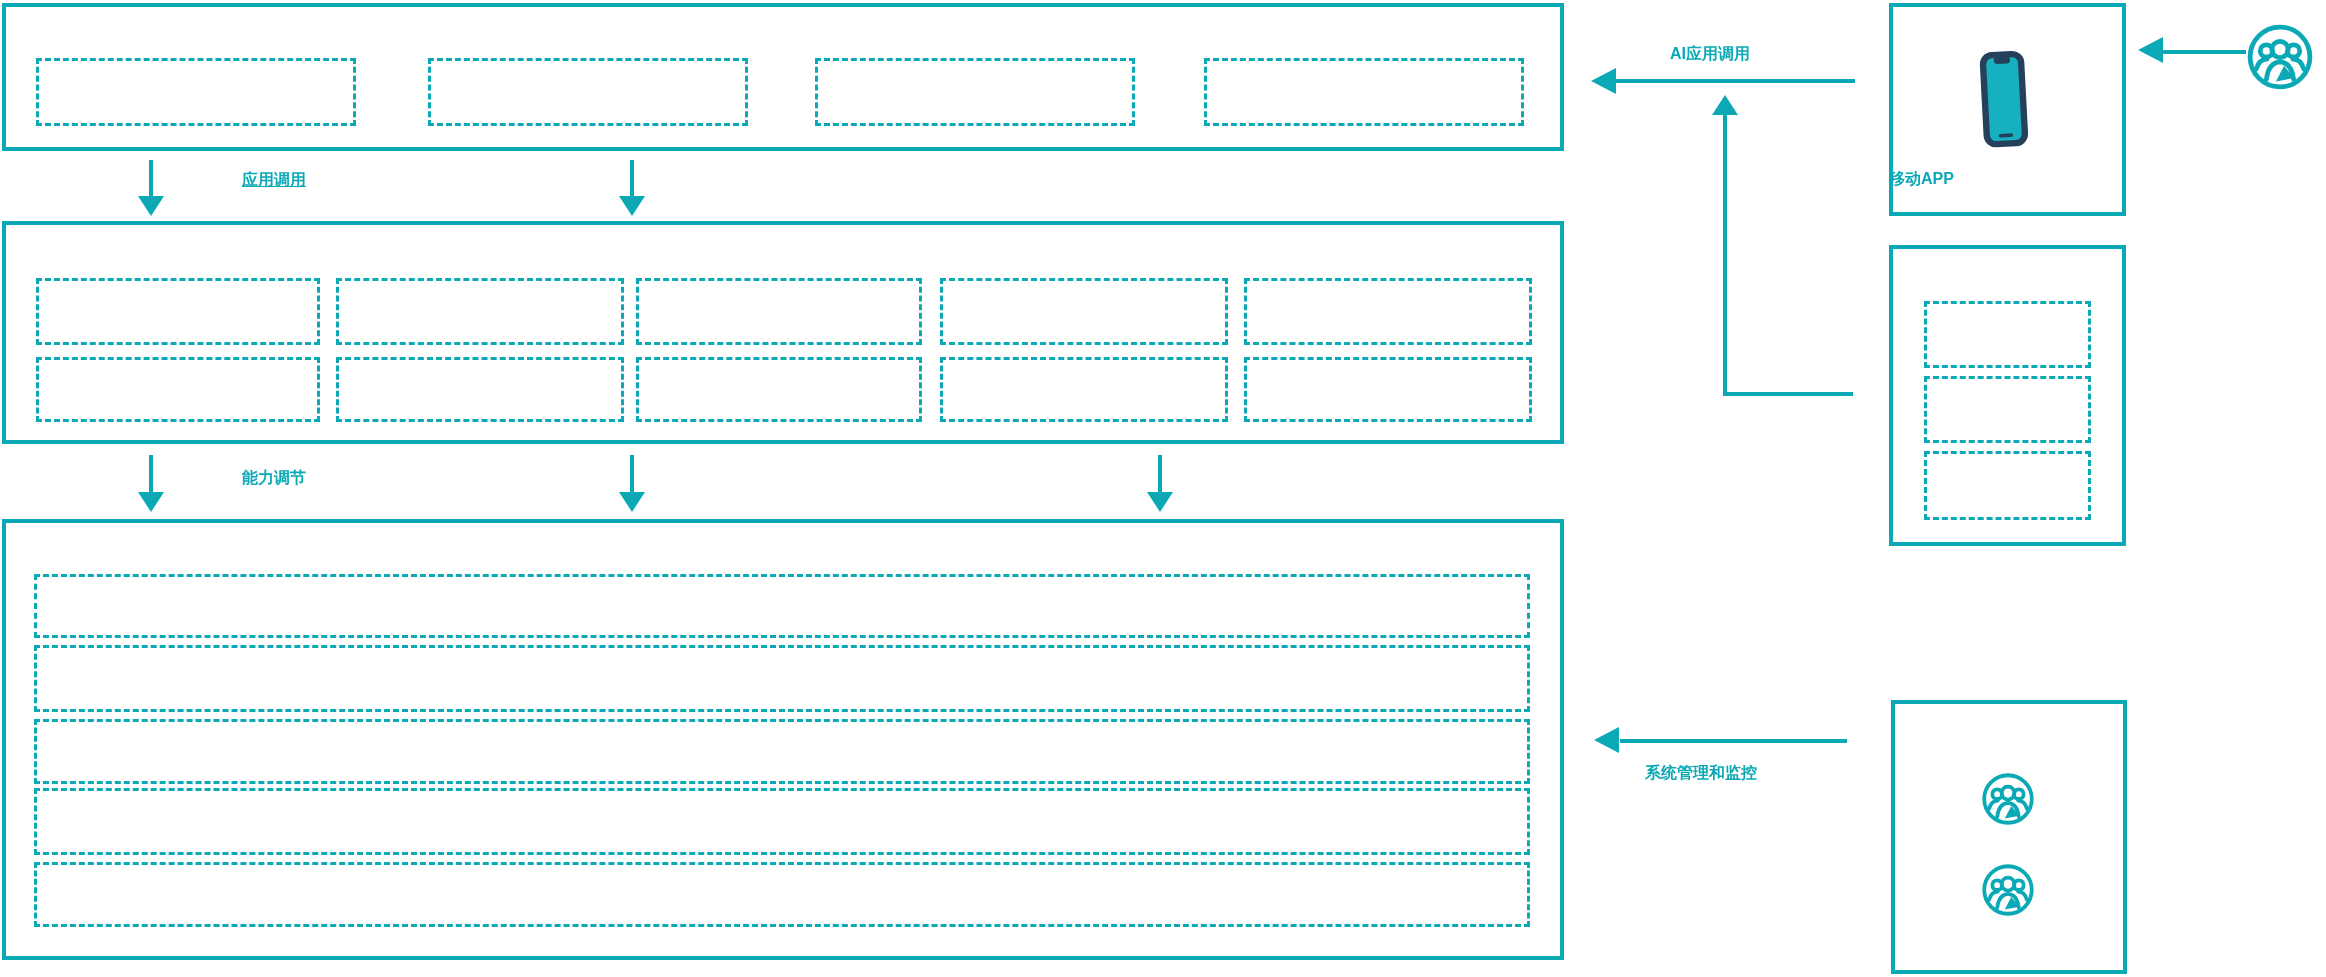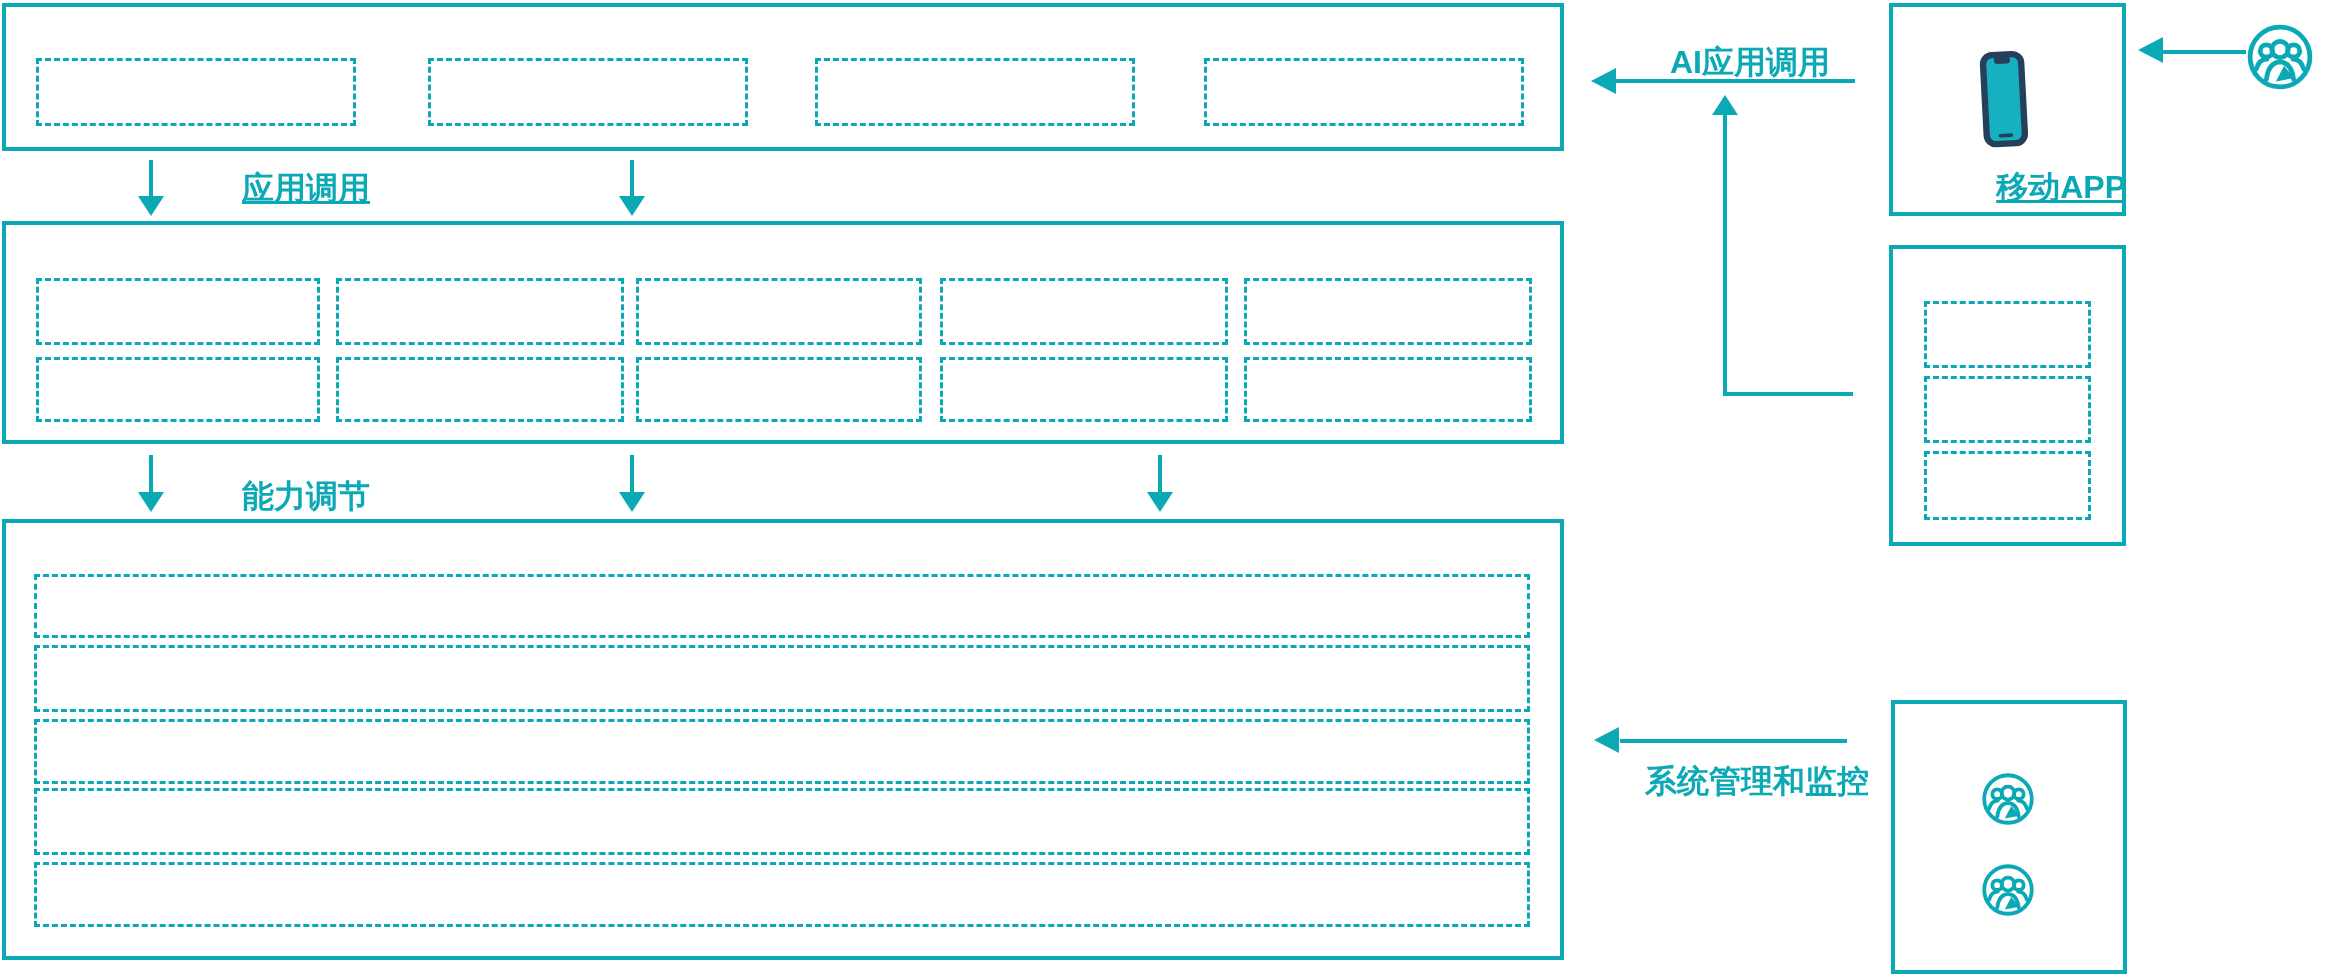--- a/index.html
+++ b/index.html
@@ -2,21 +2,21 @@
 <html style="--accent: #0BA9B5; --dark: #24405A; --screen: #17B0C0;"><head>
 <meta charset="utf-8">
 <style>
   :root { --accent:#0BA9B5; --dark:#24405A; --screen:#17B0C0; }
   html,body { margin:0; padding:0; background:#ffffff; }
   body { position:relative; width:2326px; height:977px; overflow:hidden;
          font-family:"Liberation Sans", sans-serif; }
   .panel { position:absolute; box-sizing:border-box; border:4px solid var(--accent); background:#fff; }
   .ph    { position:absolute; box-sizing:border-box; border:3px dashed var(--accent); background:#fff; }
   .row   { position:absolute; box-sizing:border-box; border:3px dashed var(--accent); background:#fff; }
-  .lbl   { position:absolute; color:var(--accent); font-weight:bold; font-size:32px;
+  .lbl   { position:absolute; color:var(--accent); font-weight:bold; font-size:16px;
            white-space:nowrap; line-height:1.1; }
   .line  { position:absolute; background:var(--accent); }
   .head-down { position:absolute; width:0; height:0;
                border-left:13px solid transparent; border-right:13px solid transparent;
                border-top:20px solid var(--accent); }
   .head-up   { position:absolute; width:0; height:0;
                border-left:13px solid transparent; border-right:13px solid transparent;
                border-bottom:20px solid var(--accent); }
   .head-left { position:absolute; width:0; height:0;
                border-top:13px solid transparent; border-bottom:13px solid transparent;
@@ -53,21 +53,21 @@
 <div class="ph" style="left:636px;  top:357px; width:286px; height:65px;"></div>
 <div class="ph" style="left:940px;  top:357px; width:288px; height:65px;"></div>
 <div class="ph" style="left:1244px; top:357px; width:288px; height:65px;"></div>
 
 <div class="line" style="left:149px;  top:455px; width:4px; height:38px;"></div>
 <div class="head-down" style="left:138px;  top:492px;"></div>
 <div class="line" style="left:630px;  top:455px; width:4px; height:38px;"></div>
 <div class="head-down" style="left:619px;  top:492px;"></div>
 <div class="line" style="left:1158px; top:455px; width:4px; height:38px;"></div>
 <div class="head-down" style="left:1147px; top:492px;"></div>
-<div class="lbl" style="left:242px; top:469px;margin-top:10px;">能力调节</div>
+<div class="lbl" style="left:242px; top:469px;">能力调节</div>
 
 <div class="panel" style="left:2px; top:519px; width:1562px; height:441px;"></div>
 <div class="row" style="left:34px; top:574px; width:1496px; height:64px;"></div>
 <div class="row" style="left:34px; top:645px; width:1496px; height:67px;"></div>
 <div class="row" style="left:34px; top:719px; width:1496px; height:65px;"></div>
 <div class="row" style="left:34px; top:788px; width:1496px; height:67px;"></div>
 <div class="row" style="left:34px; top:862px; width:1496px; height:65px;"></div>
 
 <div class="lbl" style="left:1670px; top:45px;">AI应用调用</div>
 <div class="head-left" style="left:1591px; top:68px;"></div>
@@ -78,21 +78,21 @@
 <div class="line" style="left:1723px; top:392px; width:130px; height:4px;"></div>
 
 <div class="panel" style="left:1889px; top:3px; width:237px; height:213px;"></div>
 <svg style="left:1976px; top:50px;" width="56" height="100" viewBox="0 0 60 110">
   <g transform="rotate(-3 30 55)">
     <rect class="phone-body" x="9" y="5" width="42" height="98" rx="10"></rect>
     <rect class="phone-detail" x="21" y="7" width="18" height="8" rx="4"></rect>
     <rect class="phone-detail" x="22" y="92" width="16" height="4" rx="2"></rect>
   </g>
 </svg>
-<div class="lbl" style="left:1889px; top:170px; width:237px; text-align:right;text-decoration:underline;">移动APP</div>
+<div class="lbl" style="left:1889px; top:170px; width:237px; text-align:left;">移动APP</div>
 
 <svg style="left:2246px; top:22px;" width="68" height="70" viewBox="0 0 100 100">
   <circle class="s" cx="50" cy="50" r="44"></circle>
   <circle class="s" cx="30" cy="41" r="9"></circle>
   <circle class="s" cx="70" cy="41" r="9"></circle>
   <path class="s" d="M15,68 Q19,53 31,53"></path>
   <path class="s" d="M85,68 Q81,53 69,53"></path>
   <circle class="s" cx="50" cy="39" r="12"></circle>
   <path class="s" d="M30,83 Q33,58 50,57 Q67,58 70,83"></path>
   <path class="f" d="M44,86 L71,81 L56,63 Z"></path>

